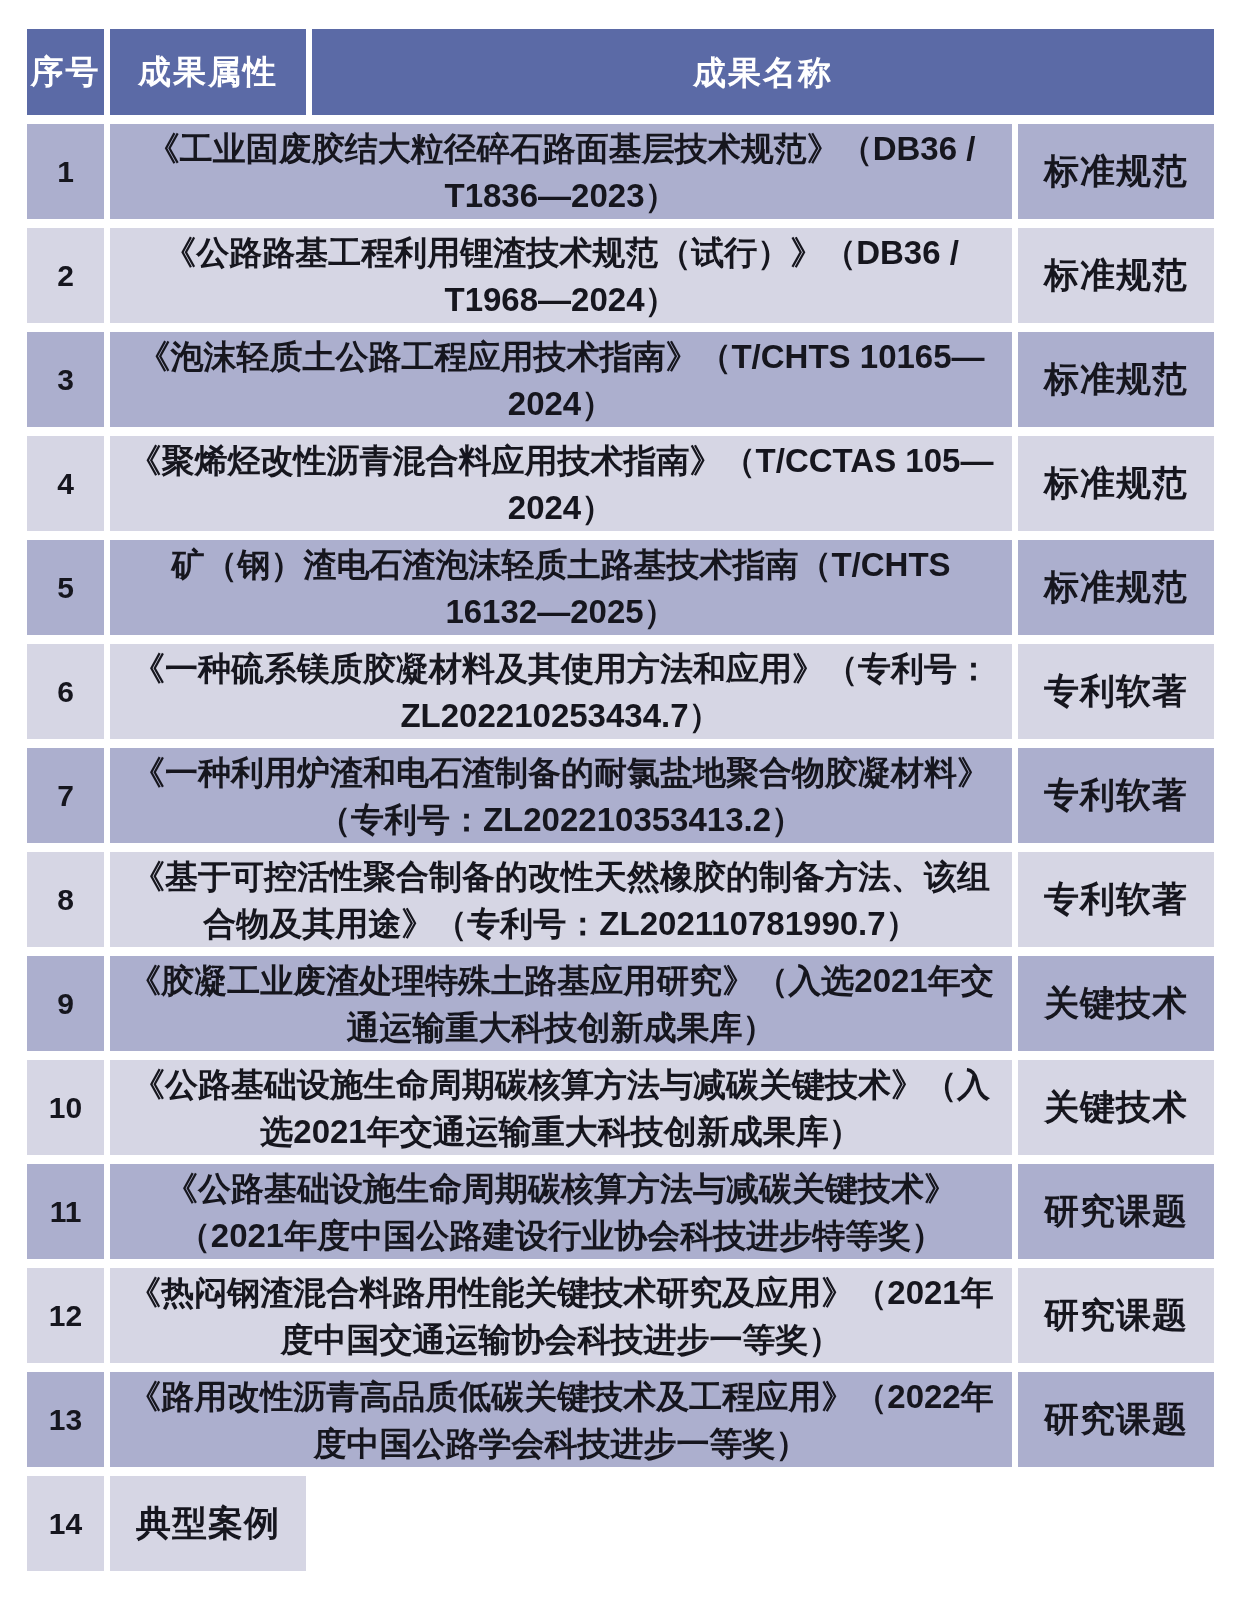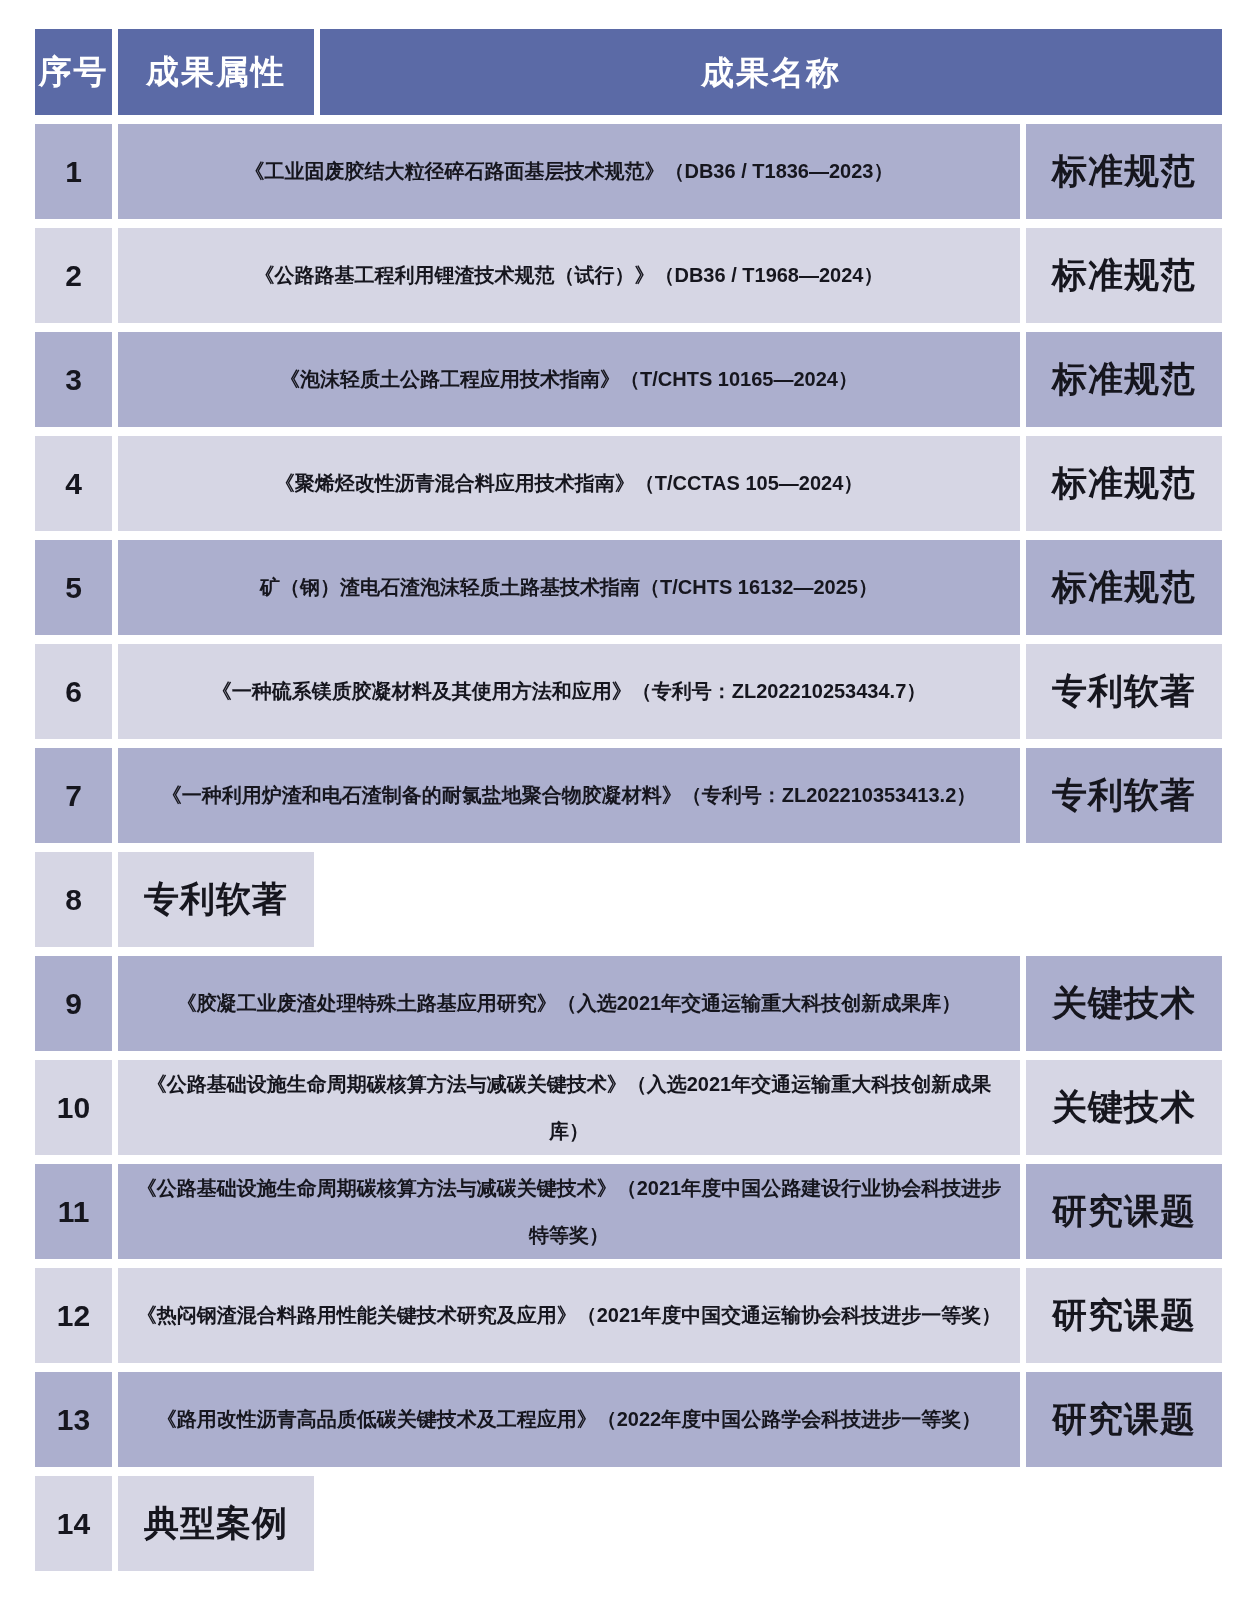--- a/index.html
+++ b/index.html
@@ -14,21 +14,21 @@
   }
   .canvas {
     position: relative;
     width: 1251px;
     height: 1600px;
     background: var(--page-bg, #ffffff);
     overflow: hidden;
   }
   .table {
     position: absolute;
-    left: 35px;
+    left: 27px;
     top: 29px;
     width: 1187px;
     display: flex;
     flex-direction: column;
     row-gap: 9px;
     border-radius: 8px;
   }
   #rows-container { display: contents; }
   .row {
     display: flex;
@@ -55,21 +55,21 @@
   }
   .body-row.dark .cell  { background: var(--row-dark, #acafce); }
   .body-row.light .cell { background: var(--row-light, #d6d6e4); }
   .col-index {
     width: 77px;
     flex: none;
     font-size: 30px;
   }
   .col-name {
     flex: 1;
-    font-size: 20px;
+    font-size: 33px;
     line-height: 47px;
     padding: 0 12px;
   }
   .col-attr {
     width: 196px;
     flex: none;
     font-size: 35px;
     letter-spacing: 1px;
   }
 </style>
@@ -121,20 +121,21 @@
   </div>
 
   <div class="row body-row dark">
     <div class="cell col-index">7</div>
     <div class="cell col-name">《一种利用炉渣和电石渣制备的耐氯盐地聚合物胶凝材料》（专利号：ZL202210353413.2）</div>
     <div class="cell col-attr">专利软著</div>
   </div>
 
   <div class="row body-row light">
     <div class="cell col-index">8</div>
+    <div class="cell col-name">《基于可控活性聚合制备的改性天然橡胶的制备方法、该组合物及其用途》（专利号：ZL202110781990.7）</div>
     <div class="cell col-attr">专利软著</div>
   </div>
 
   <div class="row body-row dark">
     <div class="cell col-index">9</div>
     <div class="cell col-name">《胶凝工业废渣处理特殊土路基应用研究》（入选2021年交通运输重大科技创新成果库）</div>
     <div class="cell col-attr">关键技术</div>
   </div>
 
   <div class="row body-row light">

